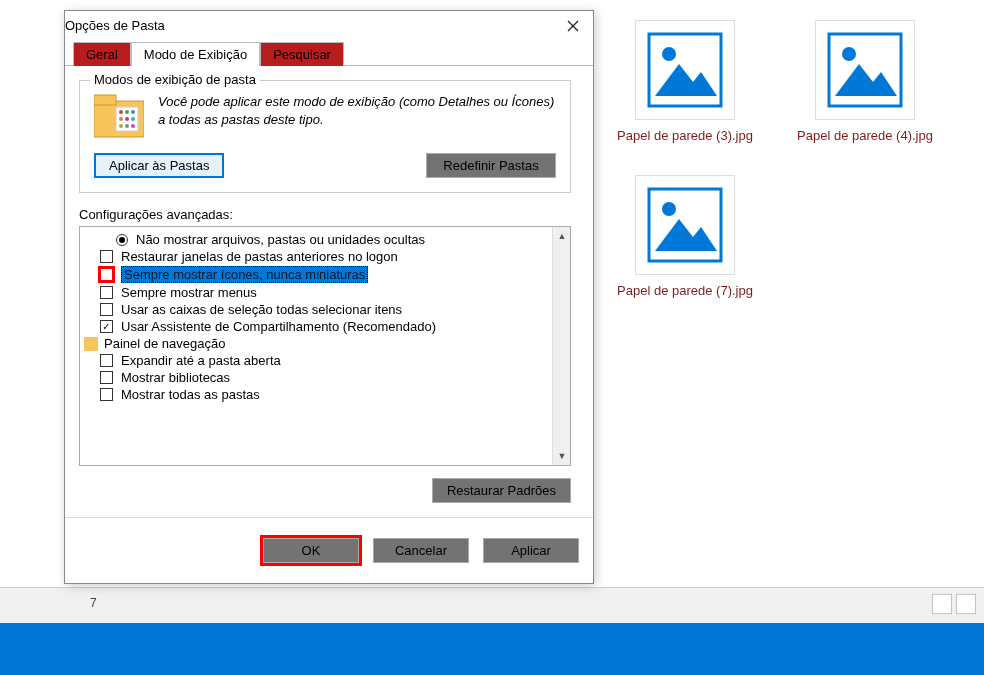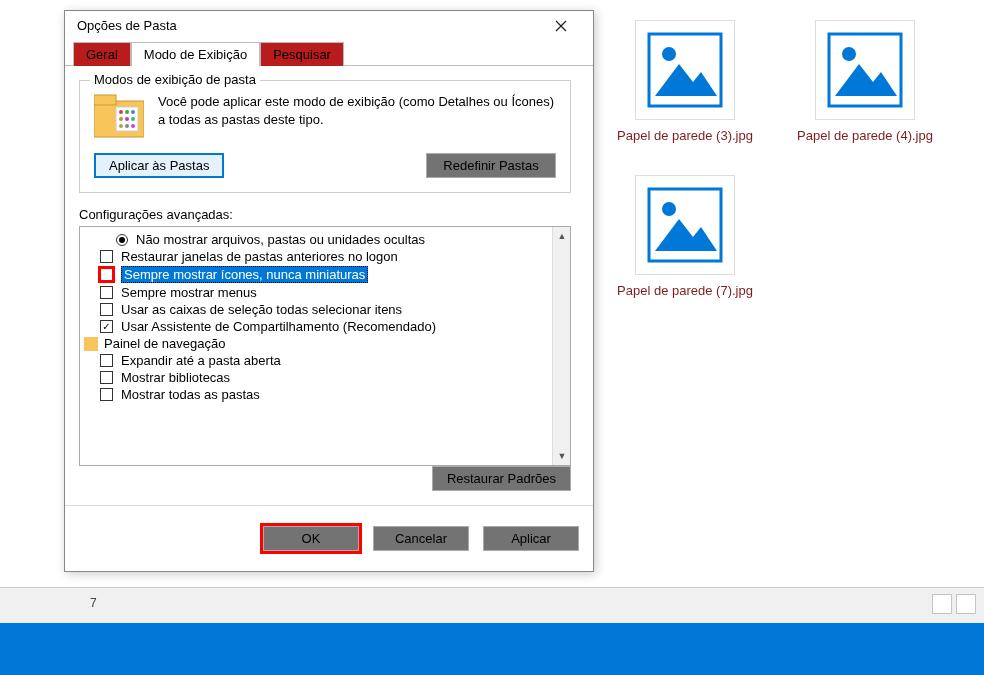--- a/index.html
+++ b/index.html
@@ -13,56 +13,56 @@
 .gray-strip .view-icons { position: absolute; right: 8px; top: 6px; display: flex; gap: 4px; }
 .gray-strip .view-icons span { width: 20px; height: 20px; border: 1px solid #c5c5c5; background: #fff; display: inline-block; }
 
 .file-grid { position: absolute; top: 20px; left: 610px; display: flex; flex-wrap: wrap; gap: 30px; width: 360px; }
 .file-item { width: 150px; text-align: center; }
 .file-icon-box { width: 100px; height: 100px; margin: 0 auto 8px; border: 1px solid #ddd; background: #fff; display: flex; align-items: center; justify-content: center; }
 .file-icon-box svg { width: 76px; height: 76px; }
 .file-label { font-size: 13px; color: #7f1d1d; line-height: 1.3; }
 
 .dialog { position: absolute; left: 64px; top: 10px; width: 530px; background: #fff; border: 1px solid #888; box-shadow: 2px 2px 10px rgba(0,0,0,.2); }
-.dialog-title { height: 30px; line-height: 30px; padding: 0 12px; font-size: 13px; display: flex; justify-content: space-between; align-items: center; }
+.dialog-title { height: 30px; line-height: 30px; padding: 0 0; font-size: 13px; display: flex; justify-content: space-between; align-items: center; }
 .dialog-close { width: 40px; height: 28px; display: flex; align-items: center; justify-content: center; cursor: pointer; }
 .dialog-close svg { width: 12px; height: 12px; }
 
 .tab-row { display: flex; padding: 0 8px; position: relative; top: 1px; }
 .tab { padding: 4px 12px; font-size: 13px; border: 1px solid #bbb; background: #b91c1c; border-bottom: none; cursor: pointer; }
 .tab.active { background: #fff; z-index: 2; }
 .tab-body { border-top: 1px solid #bbb; padding: 14px 22px 14px 14px; }
 
 .group-box { border: 1px solid #ccc; padding: 12px 14px 14px; margin-bottom: 14px; position: relative; }
 .group-label { position: absolute; top: -9px; left: 10px; background: #fff; padding: 0 4px; font-size: 13px; }
 .folder-row { display: flex; gap: 14px; align-items: flex-start; }
 .folder-icon { width: 50px; height: 46px; flex-shrink: 0; }
-.folder-text { font-size: 13px; line-height: 1.35; }
+.folder-text { font-size: 13px; line-height: 1.35; font-style: italic; }
 .btn-row { display: flex; gap: 30px; margin-top: 14px; justify-content: space-between; }
 .btn { padding: 4px 14px; font-size: 13px; background: #737373; border: 1px solid #aaa; cursor: pointer; min-width: 130px; text-align: center; }
 .btn.highlighted { border: 2px solid #0078d7; background: #e5f1fb; padding: 3px 13px; }
 
 .adv-label { font-size: 13px; margin-bottom: 4px; }
 .adv-list { border: 1px solid #aaa; height: 240px; position: relative; background: #fff; }
 .adv-scroll { position: absolute; right: 0; top: 0; width: 18px; height: 100%; background: #f0f0f0; border-left: 1px solid #ddd; }
 .adv-scroll .arrow-up { position: absolute; top: 0; left: 0; width: 18px; height: 18px; display: flex; align-items: center; justify-content: center; font-size: 9px; color: #555; }
 .adv-scroll .arrow-down { position: absolute; bottom: 0; left: 0; width: 18px; height: 18px; display: flex; align-items: center; justify-content: center; font-size: 9px; color: #555; }
 .adv-items { padding: 4px 0 4px 20px; font-size: 13px; }
 .adv-items .row { display: flex; align-items: center; gap: 8px; padding: 1px 0; }
 .adv-items .row .chk { width: 13px; height: 13px; border: 1px solid #333; background: #fff; display: inline-flex; align-items: center; justify-content: center; font-size: 10px; line-height: 1; }
 .adv-items .row .chk.checked::after { content: "✓"; color: #000; }
 .adv-items .row .radio { width: 12px; height: 12px; border: 1px solid #333; border-radius: 50%; display: inline-flex; align-items: center; justify-content: center; }
 .adv-items .row .radio.checked::after { content: ""; width: 6px; height: 6px; background: #000; border-radius: 50%; display: block; }
-.adv-items .row.selected .txt { background: #0078d7; color: #ffffff; padding: 0 2px; border: 1px dotted #003; }
+.adv-items .row.selected .txt { background: #0078d7; color: #0f172a; padding: 0 2px; border: 1px dotted #003; }
 .adv-items .row.red-box .chk { outline: 3px solid #ff0000; outline-offset: -1px; }
 .adv-items .group-lbl { display: flex; align-items: center; gap: 6px; padding: 1px 0; margin-left: -16px; }
 .adv-items .group-lbl .ficon { width: 14px; height: 14px; background: #f8c55a; }
 .adv-items .indent { margin-left: 16px; }
 
-.restore-row { display: flex; justify-content: flex-end; margin-top: 0; }
+.restore-row { display: flex; justify-content: flex-end; margin-top: 12px; }
 .dlg-buttons { border-top: 1px solid #ddd; padding: 20px 14px; display: flex; justify-content: flex-end; gap: 14px; }
 .dlg-buttons .btn { min-width: 96px; }
 .dlg-buttons .btn.ok { outline: 3px solid #ff0000; outline-offset: 0; }
 
 .sidebar-shadow { position: absolute; left: 0; top: 0; width: 62px; height: 578px; background: #fafafa; border-right: 1px solid #eee; }
 .sidebar-shadow .box1 { position: absolute; left: 8px; top: 4px; width: 40px; height: 10px; background: #eee; }
 .sidebar-shadow .box2 { position: absolute; left: 8px; top: 18px; width: 40px; height: 10px; background: #eee; }
 </style>
 </head>
 <body>

